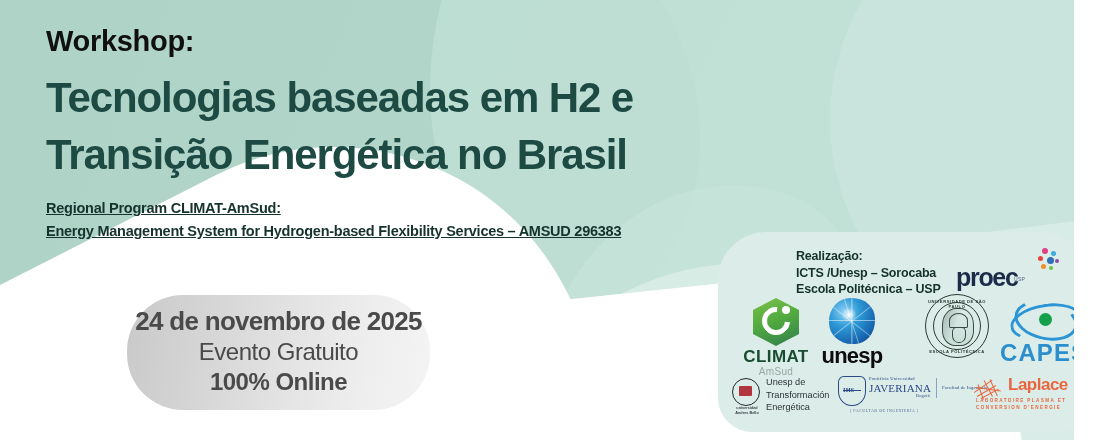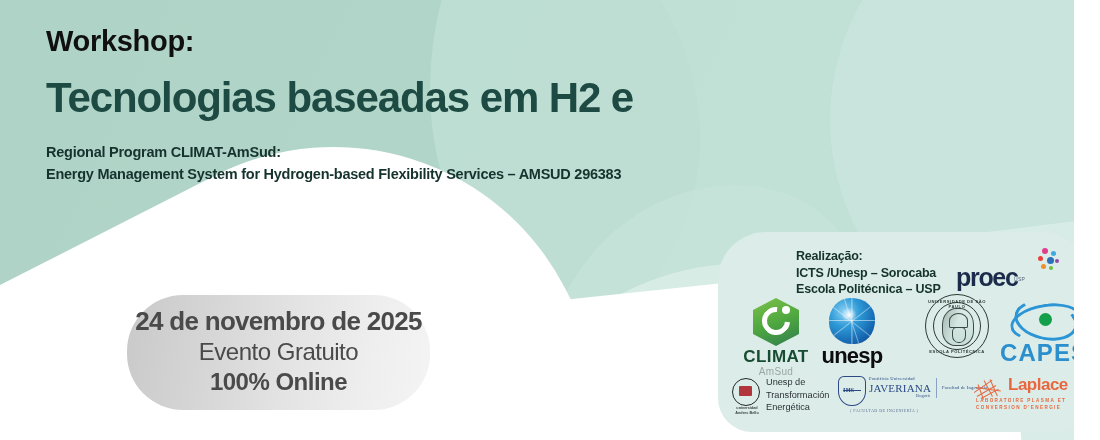--- a/index.html
+++ b/index.html
@@ -79,21 +79,21 @@
   .title-line{
     font-size:42px;font-weight:800;color:#1d4a42;
     letter-spacing:-1.1px;line-height:1.35;margin:0;
     white-space:nowrap;
   }
   .program{
     margin-top:14px;
   }
   .program div{
     font-size:14.5px;font-weight:700;color:#15322c;
-    letter-spacing:-.25px;line-height:1.55;white-space:nowrap;
+    letter-spacing:-.25px;line-height:1.55;white-space:nowrap;text-decoration:underline;
   }
 
   
   .date-pill{
     position:absolute;left:127px;top:295px;
     width:303px;height:115px;
     border-radius:56px;
     background:linear-gradient(100deg,#c9c9c9 0%,#d6d6d6 28%,#e4e4e4 55%,#eeeeee 78%,#f4f4f4 100%);
     display:flex;flex-direction:column;
     align-items:center;justify-content:center;
@@ -295,20 +295,21 @@
   <div class="blob blob-b"></div>
   <div class="blob blob-c"></div>
   <div class="swoosh"></div>
   <div class="wedge-white"></div>
   <div class="wedge-mint"></div>
   <div class="wedge-white2"></div>
 
   <div class="headline-wrap">
     <p class="kicker">Workshop:</p>
     <p class="title-line">Tecnologias baseadas em H2 e</p>
+    <p class="title-line">Transição Energética no Brasil</p>
     <div class="program">
       <div>Regional Program CLIMAT-AmSud:</div>
       <div>Energy Management System for Hydrogen-based Flexibility Services – AMSUD 296383</div>
     </div>
   </div>
 
   <div class="date-pill">
     <div class="l1">24 de novembro de 2025</div>
     <div class="l2">Evento Gratuito</div>
     <div class="l3">100% Online</div>

